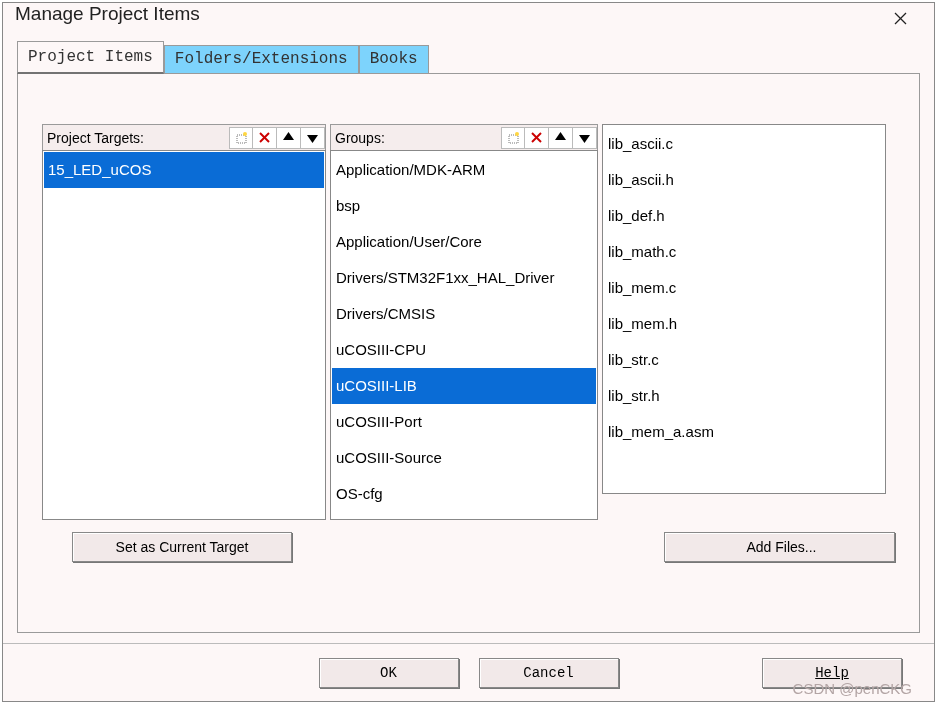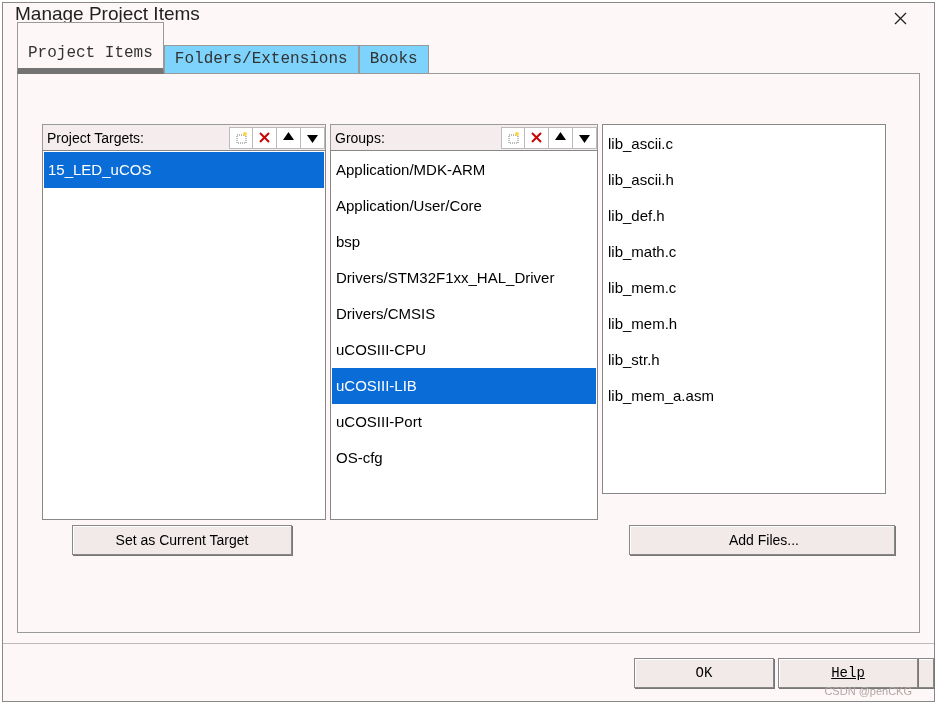--- a/index.html
+++ b/index.html
@@ -56,23 +56,23 @@
       border-bottom: none;
       background: #7dd3fc;
       color: #333;
       margin-right: 0;
       cursor: pointer;
       position: relative;
     }
     .tab.active {
       background: #fdf7f7;
       margin-bottom: -1px;
-      padding-top: 21px;
+      padding-top: 6px;
       padding-bottom: 6px;
-      border-bottom: 6px solid #737373;
+      border-bottom: 2px solid #737373;
     }
     .content {
       flex: 1;
       border: 1px solid #9a9a9a;
       margin: 0 14px 10px 14px;
       background: #fdf7f7;
       position: relative;
       padding: 50px 24px 20px 24px;
       display: flex;
       flex-direction: column;
@@ -125,57 +125,57 @@
       padding: 8px 4px;
       white-space: nowrap;
       cursor: default;
     }
     .listbox .item.selected {
       background: #0a6cd6;
       color: #fff;
     }
     .below-cols {
       display: flex;
-      margin-top: 5px;
+      margin-top: 12px;
       text-align: right;
     }
     .btn {
       min-width: 130px;
       height: 30px;
       border: 1px solid #888;
       background: #f2e9e9;
       box-shadow: 1px 1px 0 #fff inset, 1px 1px 0 #777;
       font-size: 14px;
       display: flex;
       align-items: center;
       justify-content: center;
       cursor: pointer;
       padding: 0 20px;
     }
     .btn.set-target { width: 220px; margin-left: 30px; }
-    .btn.add-files { width: 266px; margin-left: auto; margin-right: 0; padding-left: 24px; }
+    .btn.add-files { width: 231px; margin-left: auto; margin-right: 0; padding-left: 24px; }
     .bottom-bar {
       height: 58px;
       border-top: 1px solid #bbb;
       display: flex;
       align-items: center;
-      justify-content: flex-end;
+      justify-content: center;
       gap: 20px;
       background: #fdf7f7;
       position: relative;
       font-family: "Courier New", monospace;
       font-size: 15px;
     }
     .bottom-bar .btn { width: 140px; height: 30px; }
-    .bottom-bar .help { position: absolute; right: 16px; text-decoration: underline; }
+    .bottom-bar .help { position: absolute; right: 32px; text-decoration: underline; }
     .watermark {
       position: absolute;
       right: 22px;
       bottom: 4px;
-      font-size: 11px;
+      font-size: 15px;
       color: #b3a5a5;
       font-family: sans-serif;
     }
     svg.ic { width: 13px; height: 13px; }
   </style>
 </head>
 <body>
 
 <div class="dialog">
   <div class="titlebar">
@@ -253,39 +253,41 @@
               </div>
               <div class="tbtn">
                 <svg class="ic" viewBox="0 0 13 13">
                   <polygon points="6.5,12 12,4 1,4" fill="#000"></polygon>
                 </svg>
               </div>
             </span>
         </div>
         <div class="listbox" id="lb-groups">
             <div class="item">Application/MDK-ARM</div>
+            <div class="item">bsp</div>
             <div class="item">Application/User/Core</div>
-            <div class="item">bsp</div>
             <div class="item">Drivers/STM32F1xx_HAL_Driver</div>
             <div class="item">Drivers/CMSIS</div>
             <div class="item">uCOSIII-CPU</div>
             <div class="item selected">uCOSIII-LIB</div>
             <div class="item">uCOSIII-Port</div>
+            <div class="item">uCOSIII-Source</div>
             <div class="item">OS-cfg</div>
           </div>
       </div>
 
       <div class="col files">
         <div class="listbox" id="lb-files">
             <div class="item">lib_ascii.c</div>
             <div class="item">lib_ascii.h</div>
             <div class="item">lib_def.h</div>
             <div class="item">lib_math.c</div>
             <div class="item">lib_mem.c</div>
             <div class="item">lib_mem.h</div>
+            <div class="item">lib_str.c</div>
             <div class="item">lib_str.h</div>
             <div class="item">lib_mem_a.asm</div>
           </div>
       </div>
 
     </div>
 
     <div class="below-cols">
       <div class="btn set-target">Set as Current Target</div>
       <div class="btn add-files">Add Files...</div>

